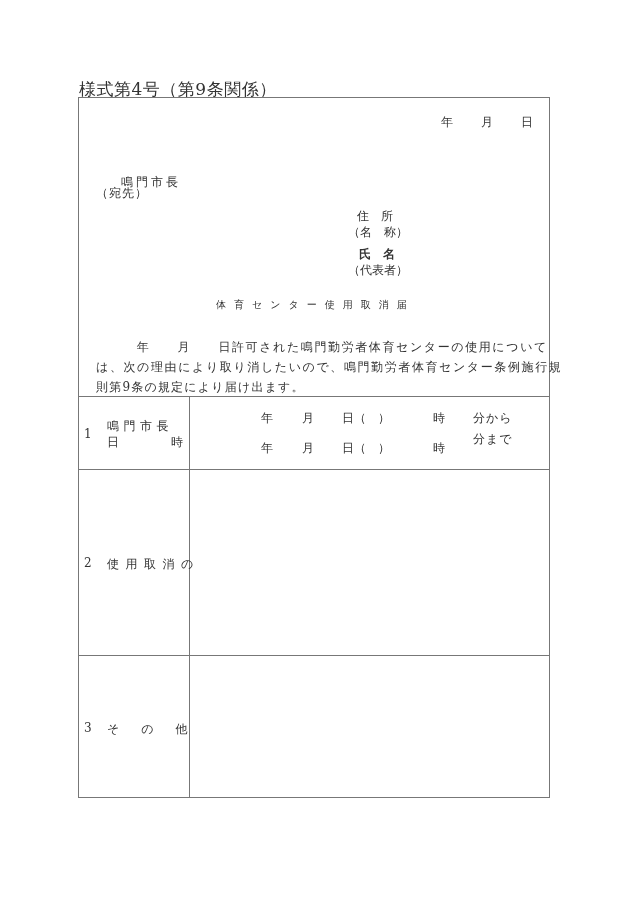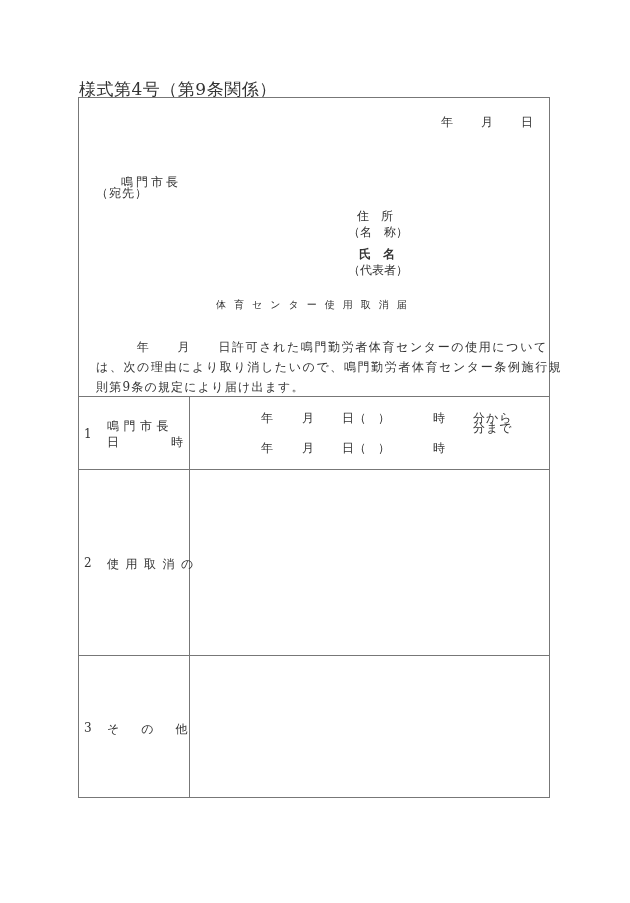--- a/index.html
+++ b/index.html
@@ -70,21 +70,21 @@
     <span class="abs t12" style="left:302px; top:410px;">月</span>
     <span class="abs t12" style="left:342px; top:410px;">日（　）</span>
     <span class="abs t12" style="left:433px; top:410px;">時</span>
     <span class="abs t12" style="left:473px; top:410px; letter-spacing:1px;">分から</span>
   </div>
   <div>
     <span class="abs t12" style="left:261px; top:440px;">年</span>
     <span class="abs t12" style="left:302px; top:440px;">月</span>
     <span class="abs t12" style="left:342px; top:440px;">日（　）</span>
     <span class="abs t12" style="left:433px; top:440px;">時</span>
-    <span class="abs t12" style="left:473px; top:420px; letter-spacing:1px;text-align:center;">分まで</span>
+    <span class="abs t12" style="left:473px; top:431px; letter-spacing:1px;text-align:center;">分まで</span>
   </div>
 </div>
 
 <div>
   <span class="abs t12" style="left:84px; top:556px;">2</span>
   <span class="abs t12" style="left:107px; top:556px; letter-spacing:6.5px;">使用取消の</span>
   <div class="abs" style="left:191px; top:471px; width:358px; height:183px;"></div>
 </div>
 
 <div>

